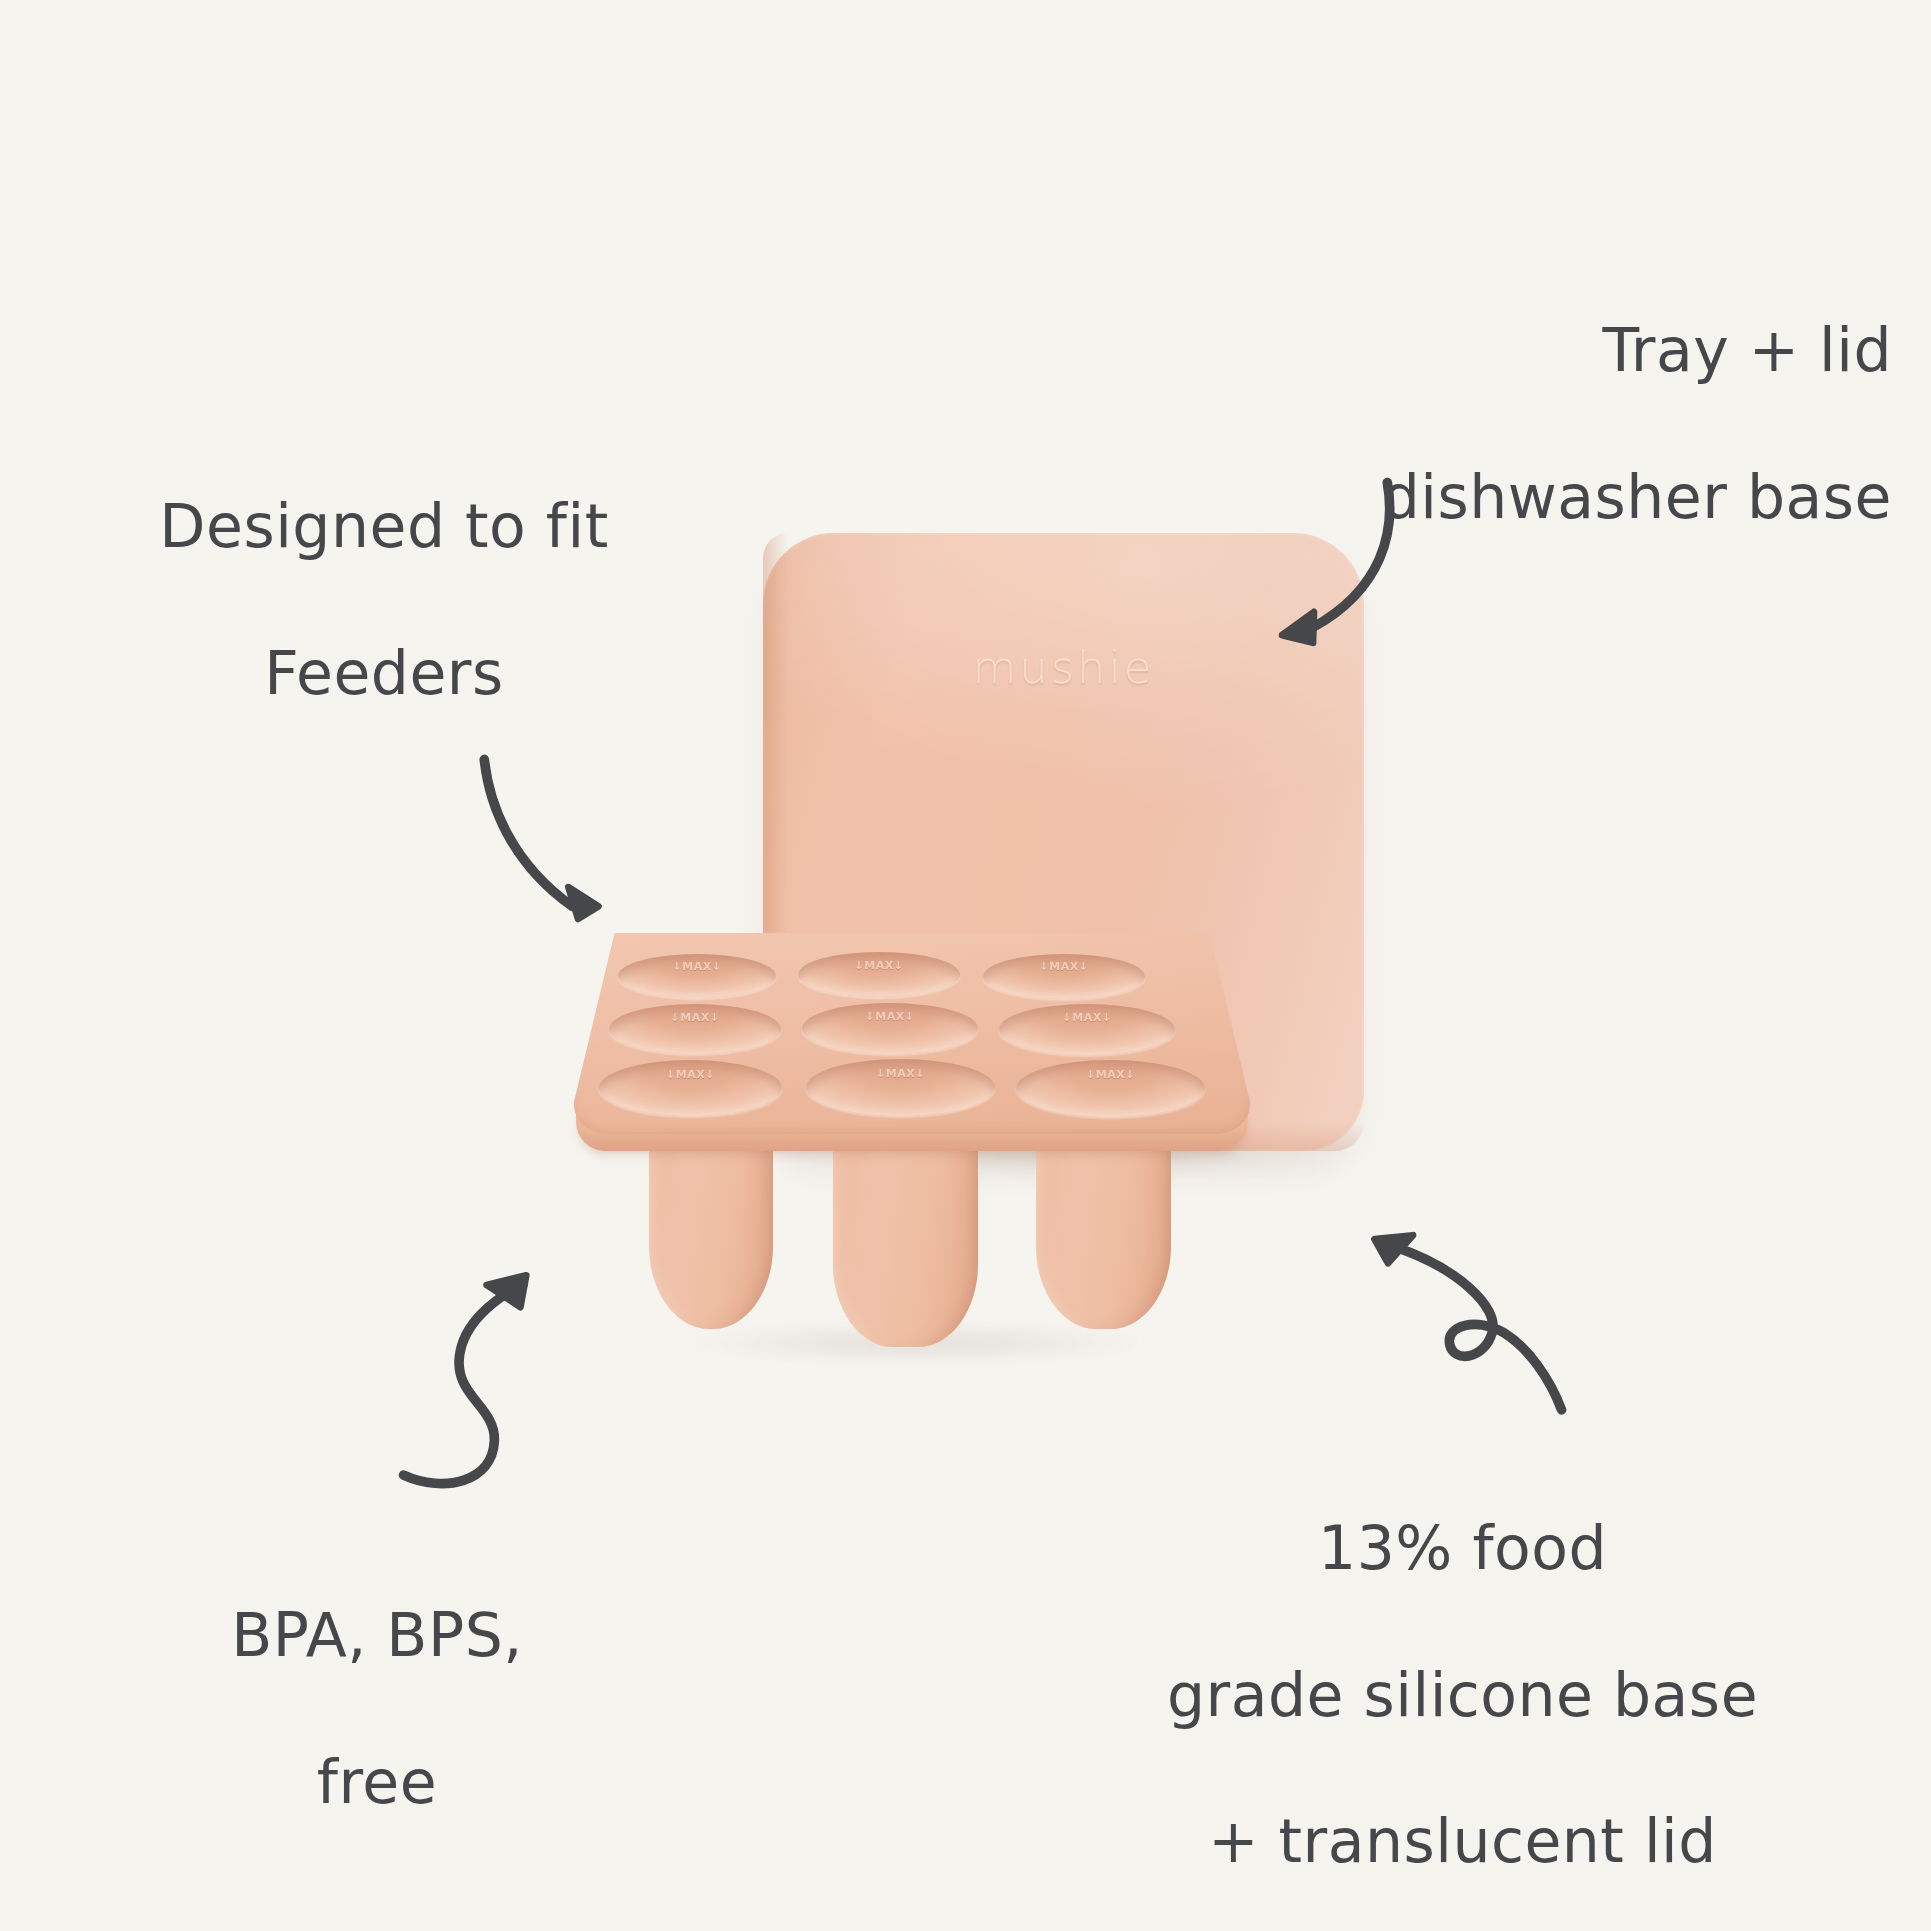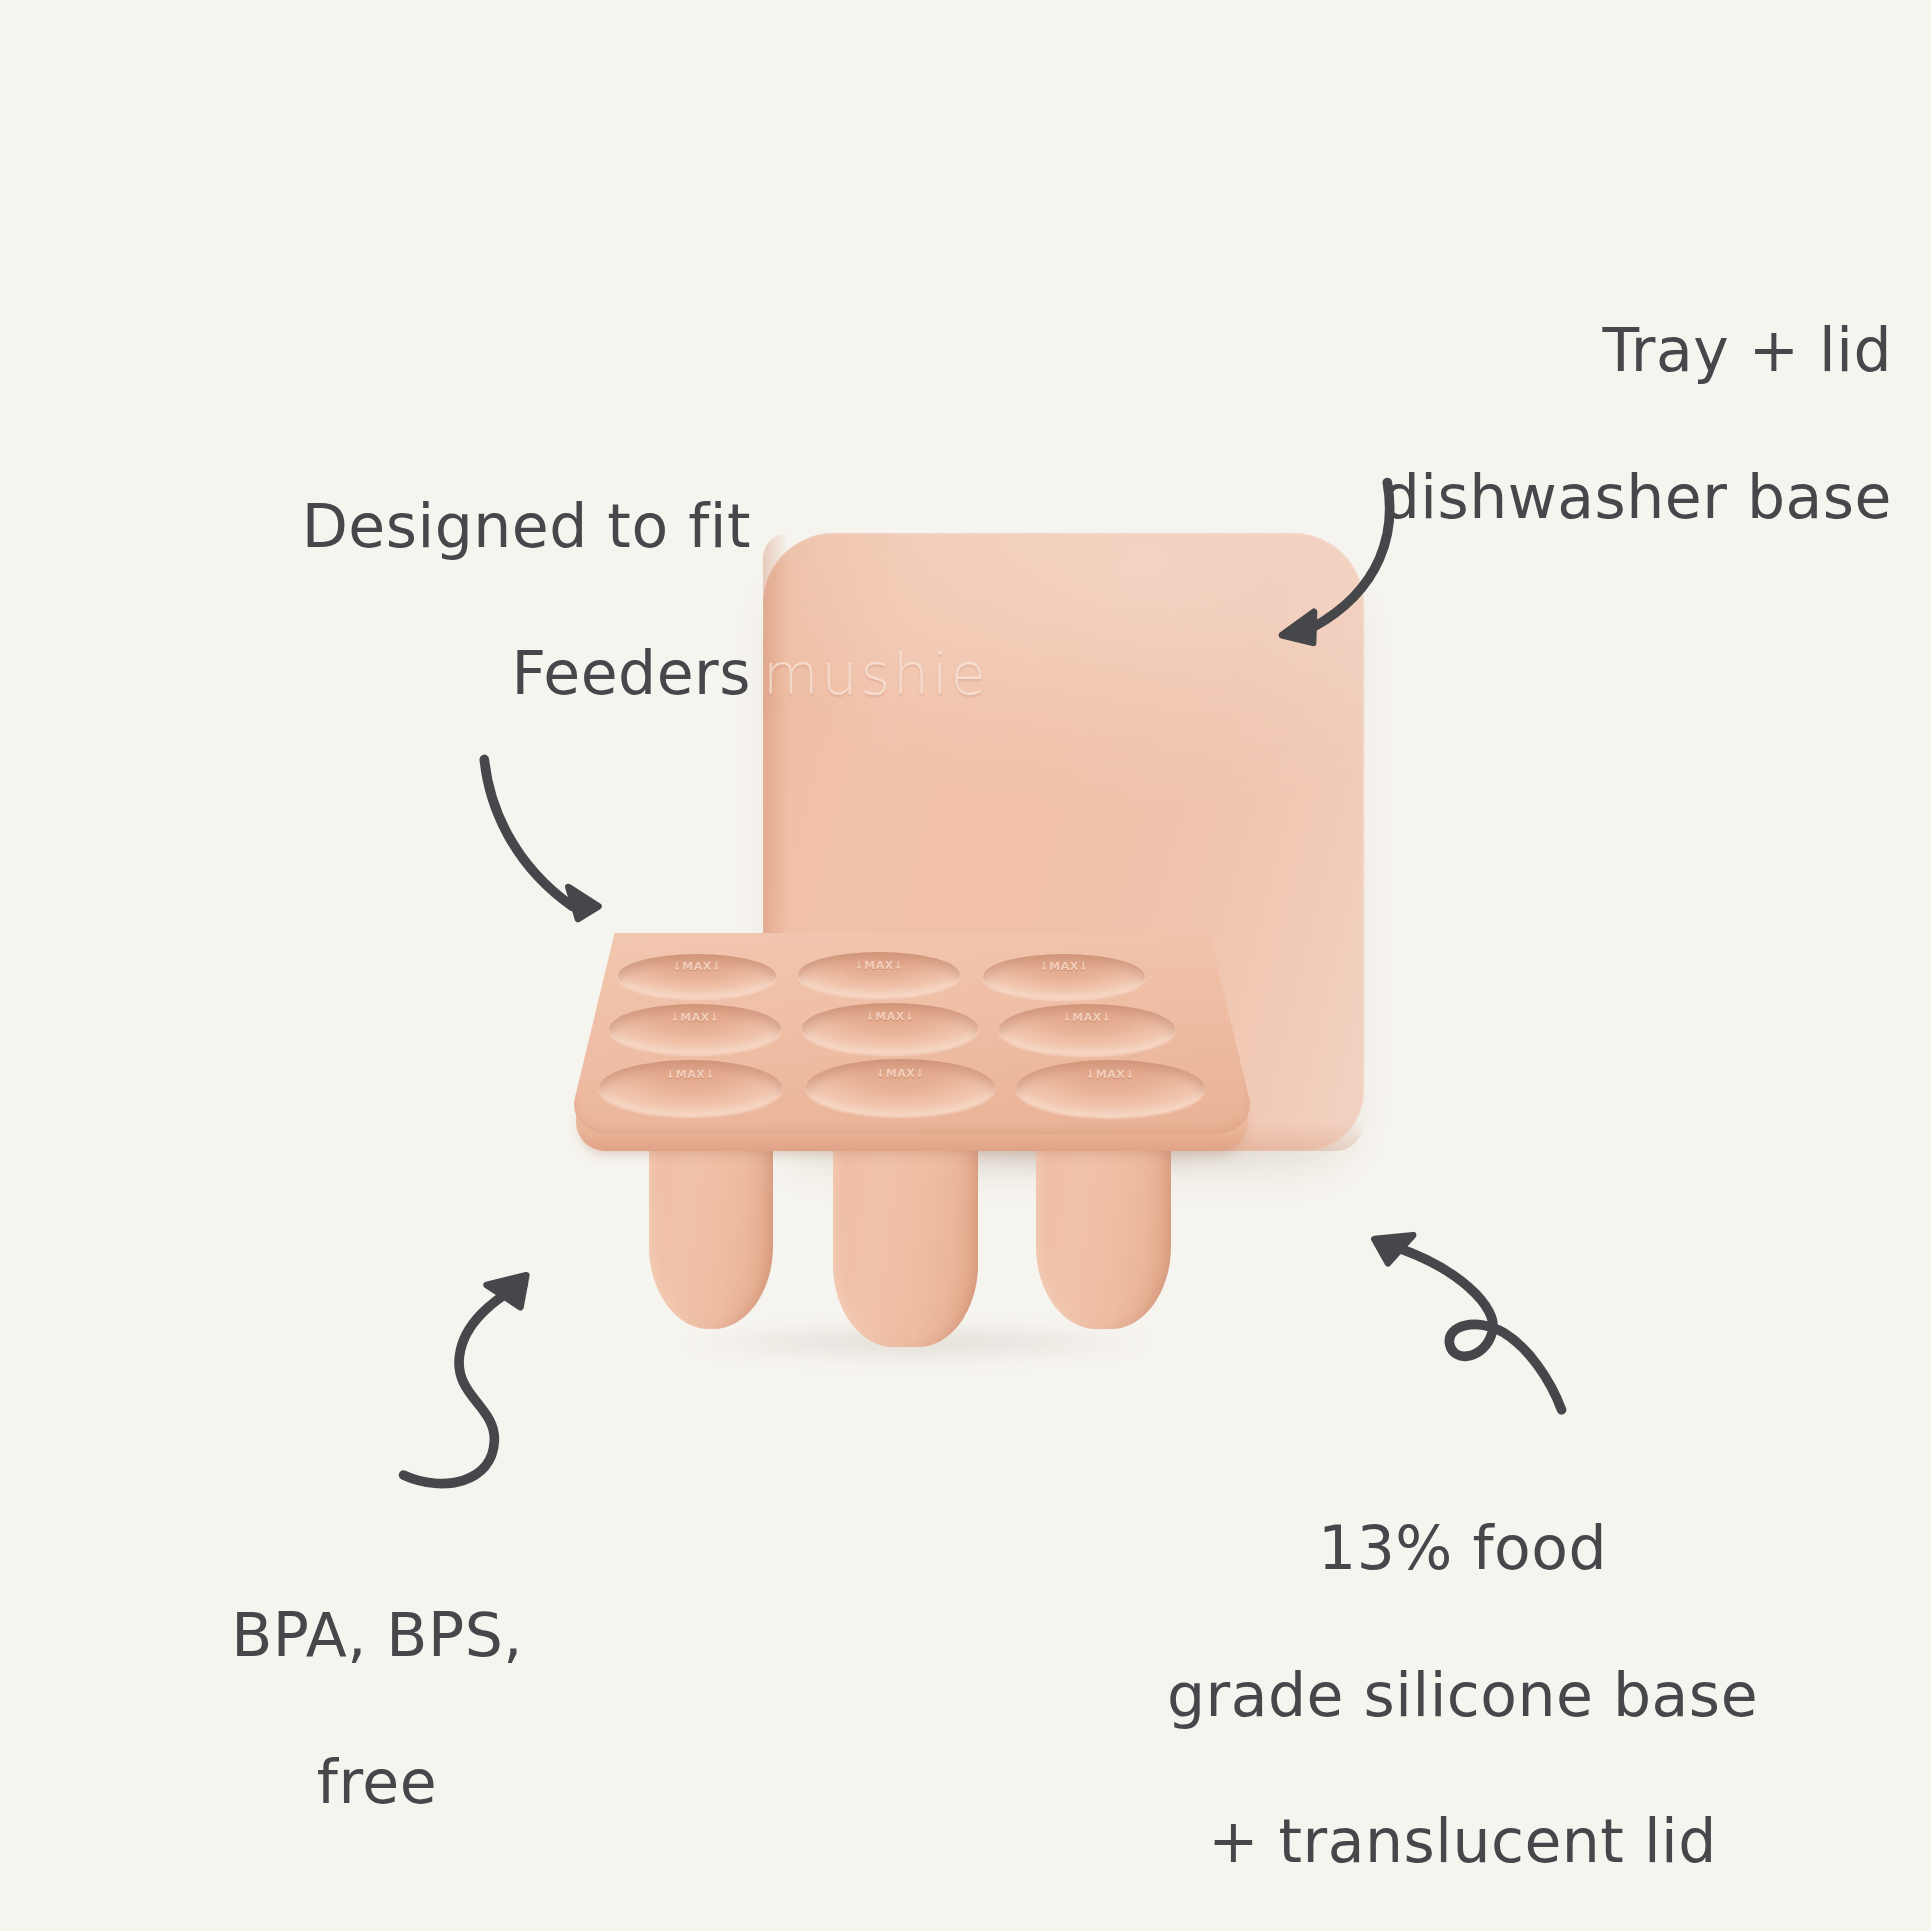--- a/index.html
+++ b/index.html
@@ -28,24 +28,24 @@
     font-family: "DejaVu Sans", sans-serif;
     font-weight: 400;
     letter-spacing: 0.5px;
     line-height: 1.22;
     white-space: pre-line;
     -webkit-font-smoothing: antialiased;
   }
   .callout .ln { display: block; }
 
   #callout-designed {
-    left: 75px;
+    left: 46px;
     top: 417px;
     width: 676px;
-    text-align: right;
+    text-align: center;
     font-size: 60px;
   }
   #callout-dishwasher {
     left: 1120px;
     top: 241px;
     width: 772px;
     text-align: right;
     font-size: 60px;
   }
   #callout-bpa {
@@ -133,23 +133,23 @@
     left: 0; bottom: 0;
     width: 100%; height: 29px;
     border-radius: 0 0 60px 60px;
     background: linear-gradient(0deg, rgba(205,138,108,0.30), rgba(205,138,108,0) 100%);
   }
   #lid-logo {
     position: absolute;
     left: 0;
     top: 108px;
     width: 100%;
-    text-align: left;
+    text-align: center;
     font-family: "DejaVu Sans", sans-serif;
-    font-size: 57px;
+    font-size: 45px;
     font-weight: 300;
     letter-spacing: 2.9px;
     color: rgba(255,243,236,0.58);
     text-shadow: 0 1.9px 1.9px rgba(190,130,104,0.30);
   }
 
   
   #lid-floor-shadow {
     position: absolute;
     left: 772px;

